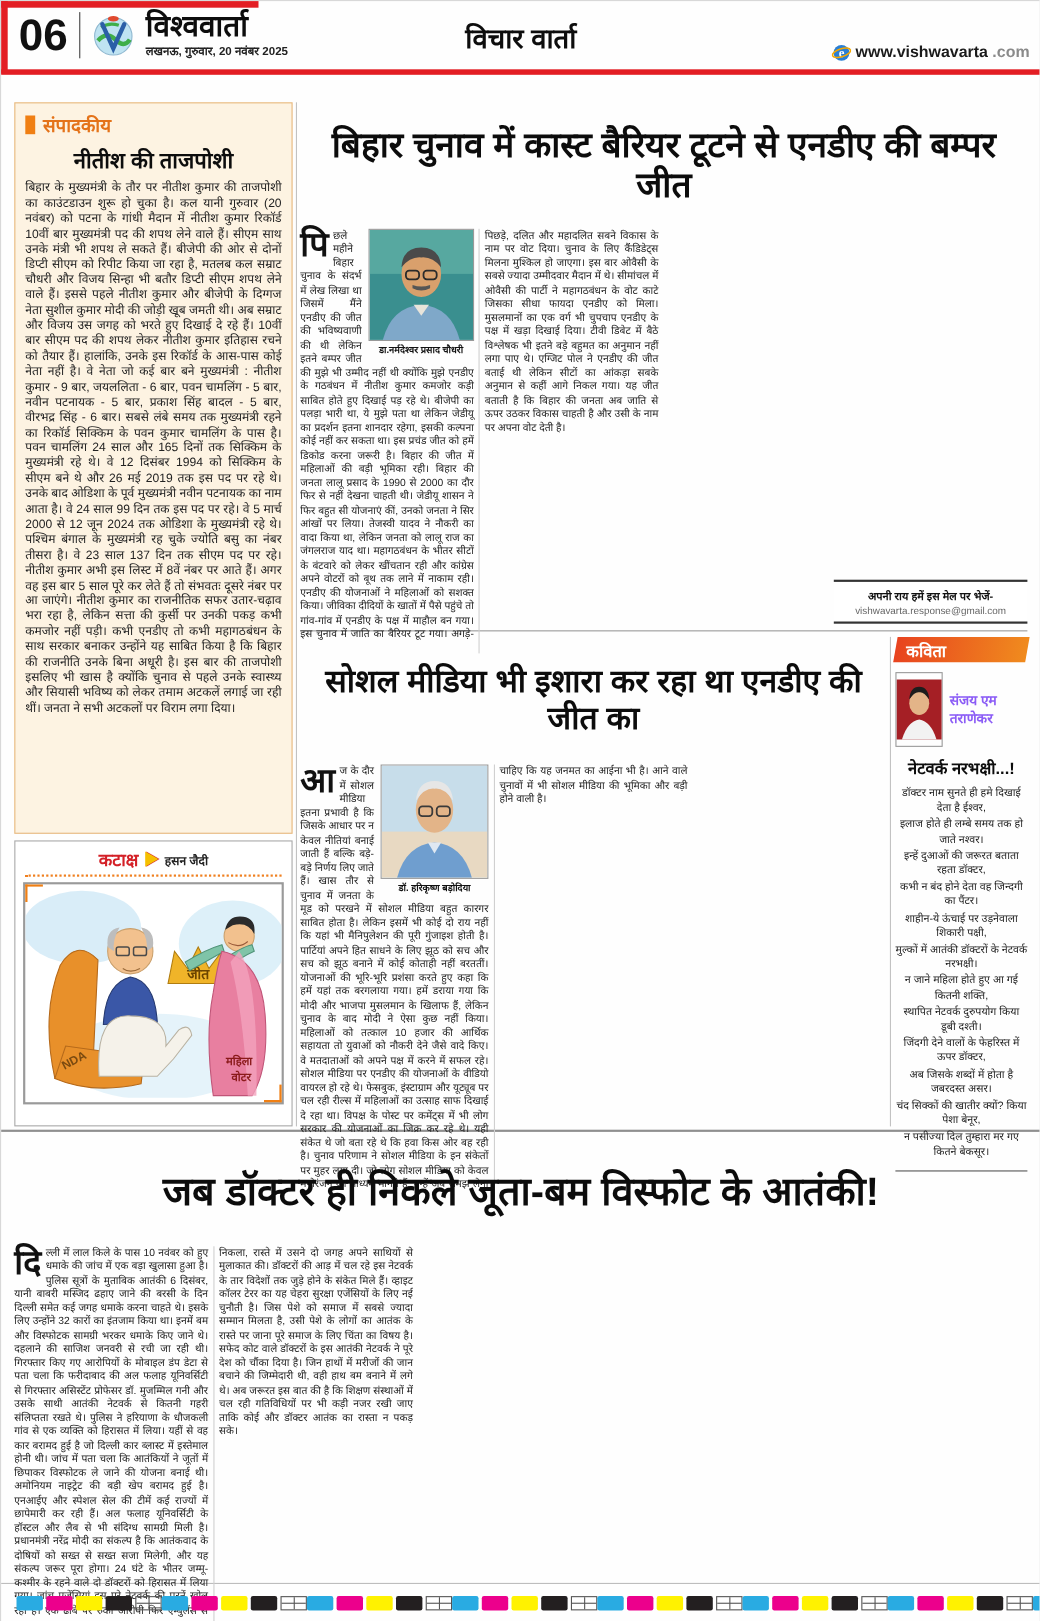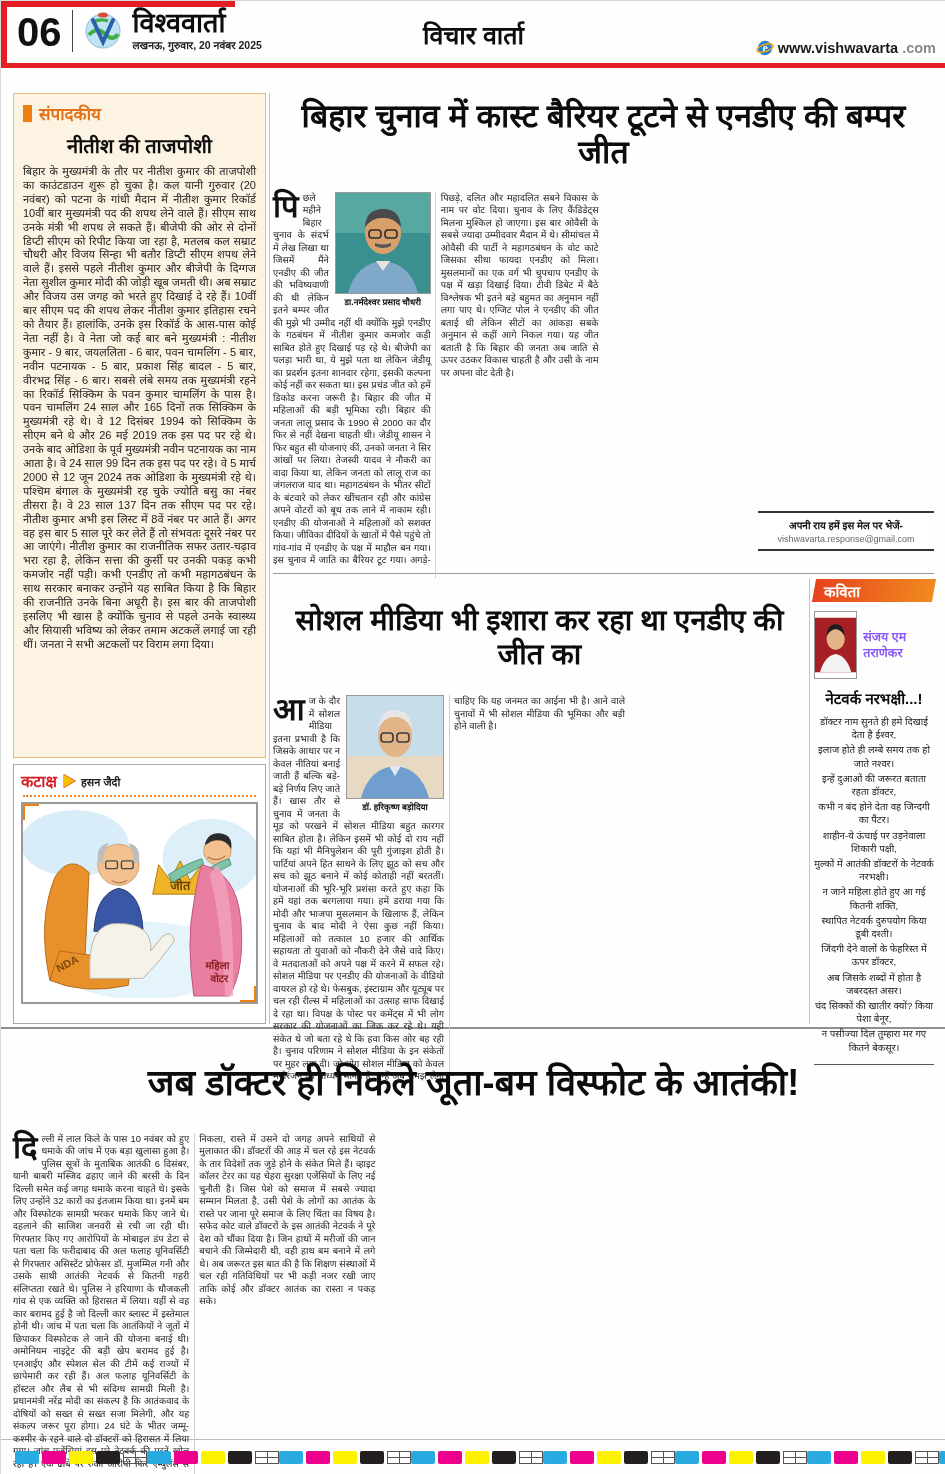--- a/index.html
+++ b/index.html
@@ -2,21 +2,21 @@
 <html><head>
 <meta charset="utf-8">
 <style>
   html,body{margin:0;padding:0;background:#e9e9e9;font-family:"Liberation Sans",sans-serif;}
   .page{position:relative;width:945px;height:1474px;margin:0 auto;background:#fefefe;color:#1a1a1a;overflow:hidden;border:1px solid #d8d8d8;}
 
   
   .red-top{position:absolute;left:0;top:0;width:234px;height:6px;background:#e31e24;}
   .red-left{position:absolute;left:0;top:0;width:6px;height:66px;background:#e31e24;}
   .red-underline{position:absolute;left:0;top:62px;width:945px;height:5px;background:#e31e24;}
-  .hdr-left{position:absolute;left:16px;top:9px;display:flex;align-items:flex-start;gap:10px;}
+  .hdr-left{position:absolute;left:16px;top:9px;display:flex;align-items:center;gap:10px;}
   .page-num{font-size:40px;font-weight:bold;line-height:44px;color:#111;}
   .hdr-vline{width:1px;height:42px;background:#444;}
   .logo{width:40px;height:40px;}
   .mast-title{font-size:27px;font-weight:bold;line-height:26px;color:#0d0d0d;}
   .mast-date{font-size:10.5px;font-weight:bold;color:#222;margin-top:2px;}
   .hdr-center{position:absolute;left:50%;top:16px;transform:translateX(-50%);font-size:25px;font-weight:bold;color:#0d0d0d;}
   .hdr-right{position:absolute;right:10px;top:38px;display:flex;align-items:center;gap:4px;font-size:14.5px;font-weight:bold;}
   .hdr-right .tld{color:#8a8a8a;}
   .ie-icon{width:18px;height:18px;}
 
@@ -30,37 +30,37 @@
   
   .editorial{position:absolute;left:12px;top:92px;width:253px;height:665px;background:#fdf3e2;border:1px solid #e7b87f;box-sizing:border-box;padding:8px 9px;}
   .ed-label{display:flex;align-items:center;gap:7px;}
   .ed-sq{width:9px;height:17px;background:#f07f13;}
   .ed-label-text{font-size:17px;font-weight:bold;color:#e4731a;}
   .ed-head{font-size:20px;font-weight:bold;text-align:center;margin:7px 0 6px 0;color:#0d0d0d;}
   .ed-body{font-size:11px;line-height:13.9px;text-align:justify;color:#222;}
 
   
   .cartoon{position:absolute;left:12px;top:763px;width:253px;height:260px;border:1px solid #a9a9a9;box-sizing:border-box;background:#fff;padding:5px 7px;}
-  .ct-head{display:flex;align-items:center;gap:6px;}
+  .ct-head{display:flex;align-items:center;gap:6px;justify-content:center;}
   .ct-title{font-size:16px;font-weight:bold;color:#d42027;}
   .ct-arrow{width:0;height:0;border-top:7px solid transparent;border-bottom:7px solid transparent;border-left:12px solid #f5c000;filter:drop-shadow(1px 0 0 #d42027);}
   .ct-artist{font-size:11px;font-weight:bold;color:#222;}
   .ct-dots{border-bottom:2px dotted #f08020;margin:3px 2px 5px 2px;position:relative;}
   .ct-img{position:relative;border:2px solid #9a9a9a;height:198px;overflow:hidden;}
   .ct-c1{position:absolute;left:-2px;top:-2px;width:14px;height:14px;border-left:4px solid #f07f13;border-top:4px solid #f07f13;}
   .ct-c2{position:absolute;right:-2px;bottom:-2px;width:14px;height:14px;border-right:4px solid #f07f13;border-bottom:4px solid #f07f13;}
 
   
   .dropcap{float:left;font-size:31px;line-height:27px;font-weight:bold;padding:1px 4px 0 0;color:#111;}
   .body-text{font-size:9.4px;line-height:12.5px;text-align:justify;color:#222;column-fill:auto;column-rule:1px solid #d0d0d0;column-gap:10px;}
   .author-fig{float:right;margin:0 0 3px 6px;text-align:center;}
   .author-fig svg{display:block;border:1px solid #999;}
   .author-fig figcaption{font-size:8.6px;font-weight:bold;margin-top:2px;color:#111;}
 
-  .main-article{position:absolute;left:272px;top:76px;width:661px;height:478px;}
+  .main-article{position:absolute;left:272px;top:92px;width:661px;height:478px;}
   .main-head{font-size:32px;font-weight:bold;text-align:center;line-height:36px;color:#0c0c0c;}
   .main-body{height:386px;margin-top:8px;column-count:4;}
   .email-box{position:absolute;right:0;bottom:4px;width:172px;border-top:2px solid #333;border-bottom:2px solid #333;text-align:center;padding:5px 2px;background:#fff;}
   .email-line{font-size:10px;font-weight:bold;color:#111;}
   .email-addr{font-size:9px;color:#666;margin-top:2px;}
 
   .social-article{position:absolute;left:272px;top:578px;width:533px;height:445px;}
   .social-head{font-size:29px;font-weight:bold;text-align:center;line-height:34px;color:#0c0c0c;}
   .social-body{height:392px;margin-top:8px;column-count:3;}
 

